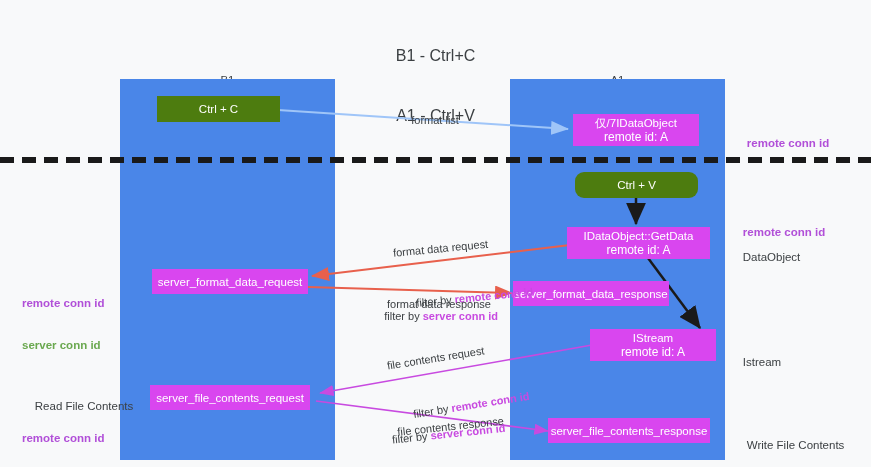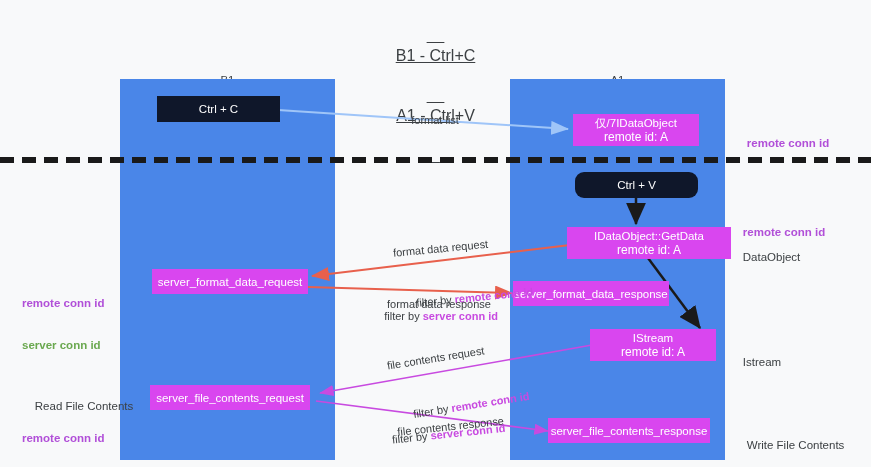--- a/index.html
+++ b/index.html
@@ -26,21 +26,20 @@
 
   
   .title {
     left: 0; top: 6px;
     width: 871px;
     text-align: center;
     font-size: 16px;
     line-height: 20px;
     color: #3c4043;
     white-space: pre;
-    text-decoration: underline;
   }
 
   
   .lane-header {
     text-align: center;
     font-size: 11.5px;
     line-height: 13px;
     color: #3c4043;
     white-space: pre;
   }
@@ -57,21 +56,21 @@
     flex-direction: column;
     align-items: center;
     justify-content: center;
     color: #ffffff;
     font-size: 11.5px;
     line-height: 14px;
     text-align: center;
     white-space: pre;
     padding: 2px 4px;
   }
-  .node.green { background: #0f172a; text-align: center; }
+  .node.green { background: #4d7c0f; text-align: center; }
   .node.orange { background: #d946ef; }
   .node .ln2 { font-size: 12px; }
 
   
   .side-label {
     font-size: 11.5px;
     line-height: 14px;
     white-space: pre;
   }
   .side-label.dark { color: #3c4043; }
@@ -166,21 +165,21 @@
 
   <div class="abs node orange" style="left:573px; top:114px; width:126px; height:32px;">
     <span>仅/7IDataObject</span>
     <span class="ln2">remote id: A</span>
   </div>
 
   <div class="abs node green" style="left:575px; top:172px; width:123px; height:26px;border-radius:9px;">
     <span>Ctrl + V</span>
   </div>
 
-  <div class="abs node orange" style="left:567px; top:227px; width:164px; height:32px;">
+  <div class="abs node orange" style="left:567px; top:227px; width:143px; height:32px;">
     <span>IDataObject::GetData</span>
     <span class="ln2">remote id: A</span>
   </div>
 
   <div class="abs node orange" style="left:152px; top:269px; width:156px; height:25px;">
     <span>server_format_data_request</span>
   </div>
 
   <div class="abs node orange" style="left:513px; top:281px; width:156px; height:25px;">
     <span>server_format_data_response</span>

